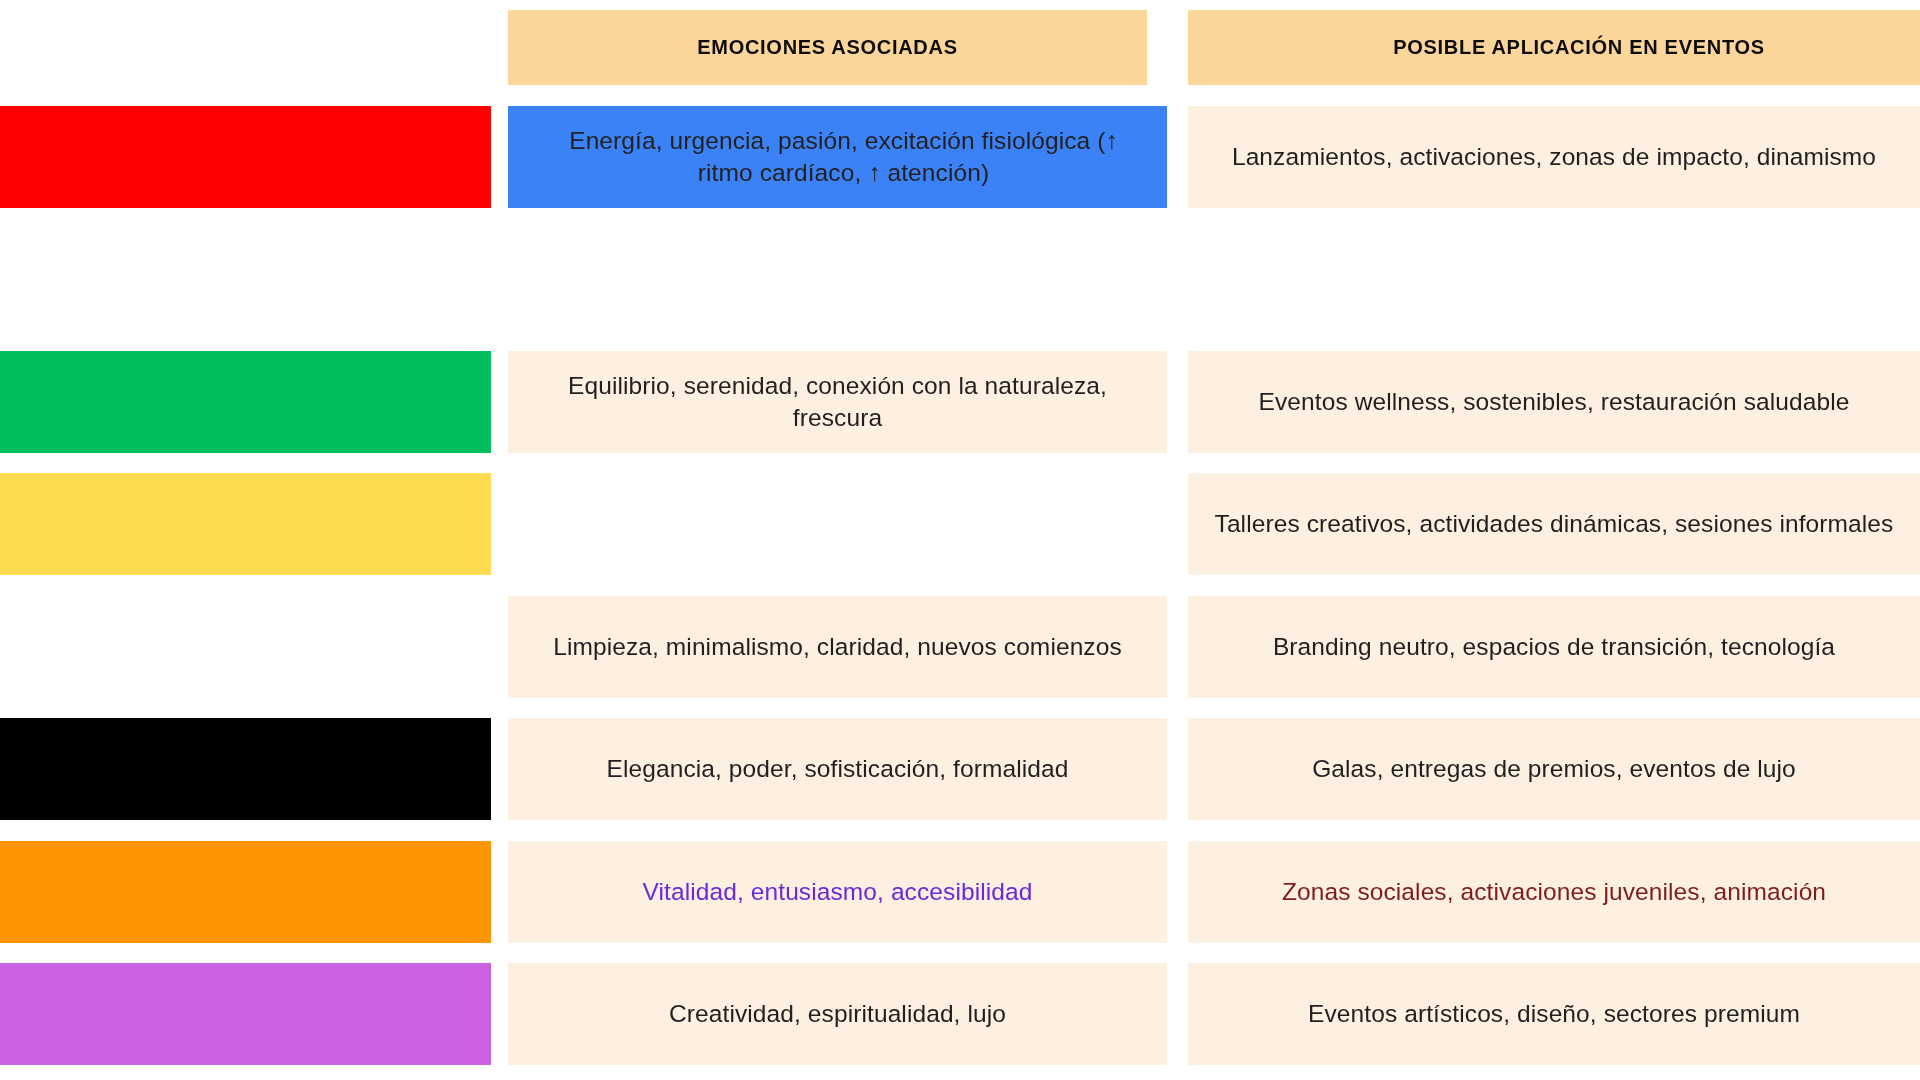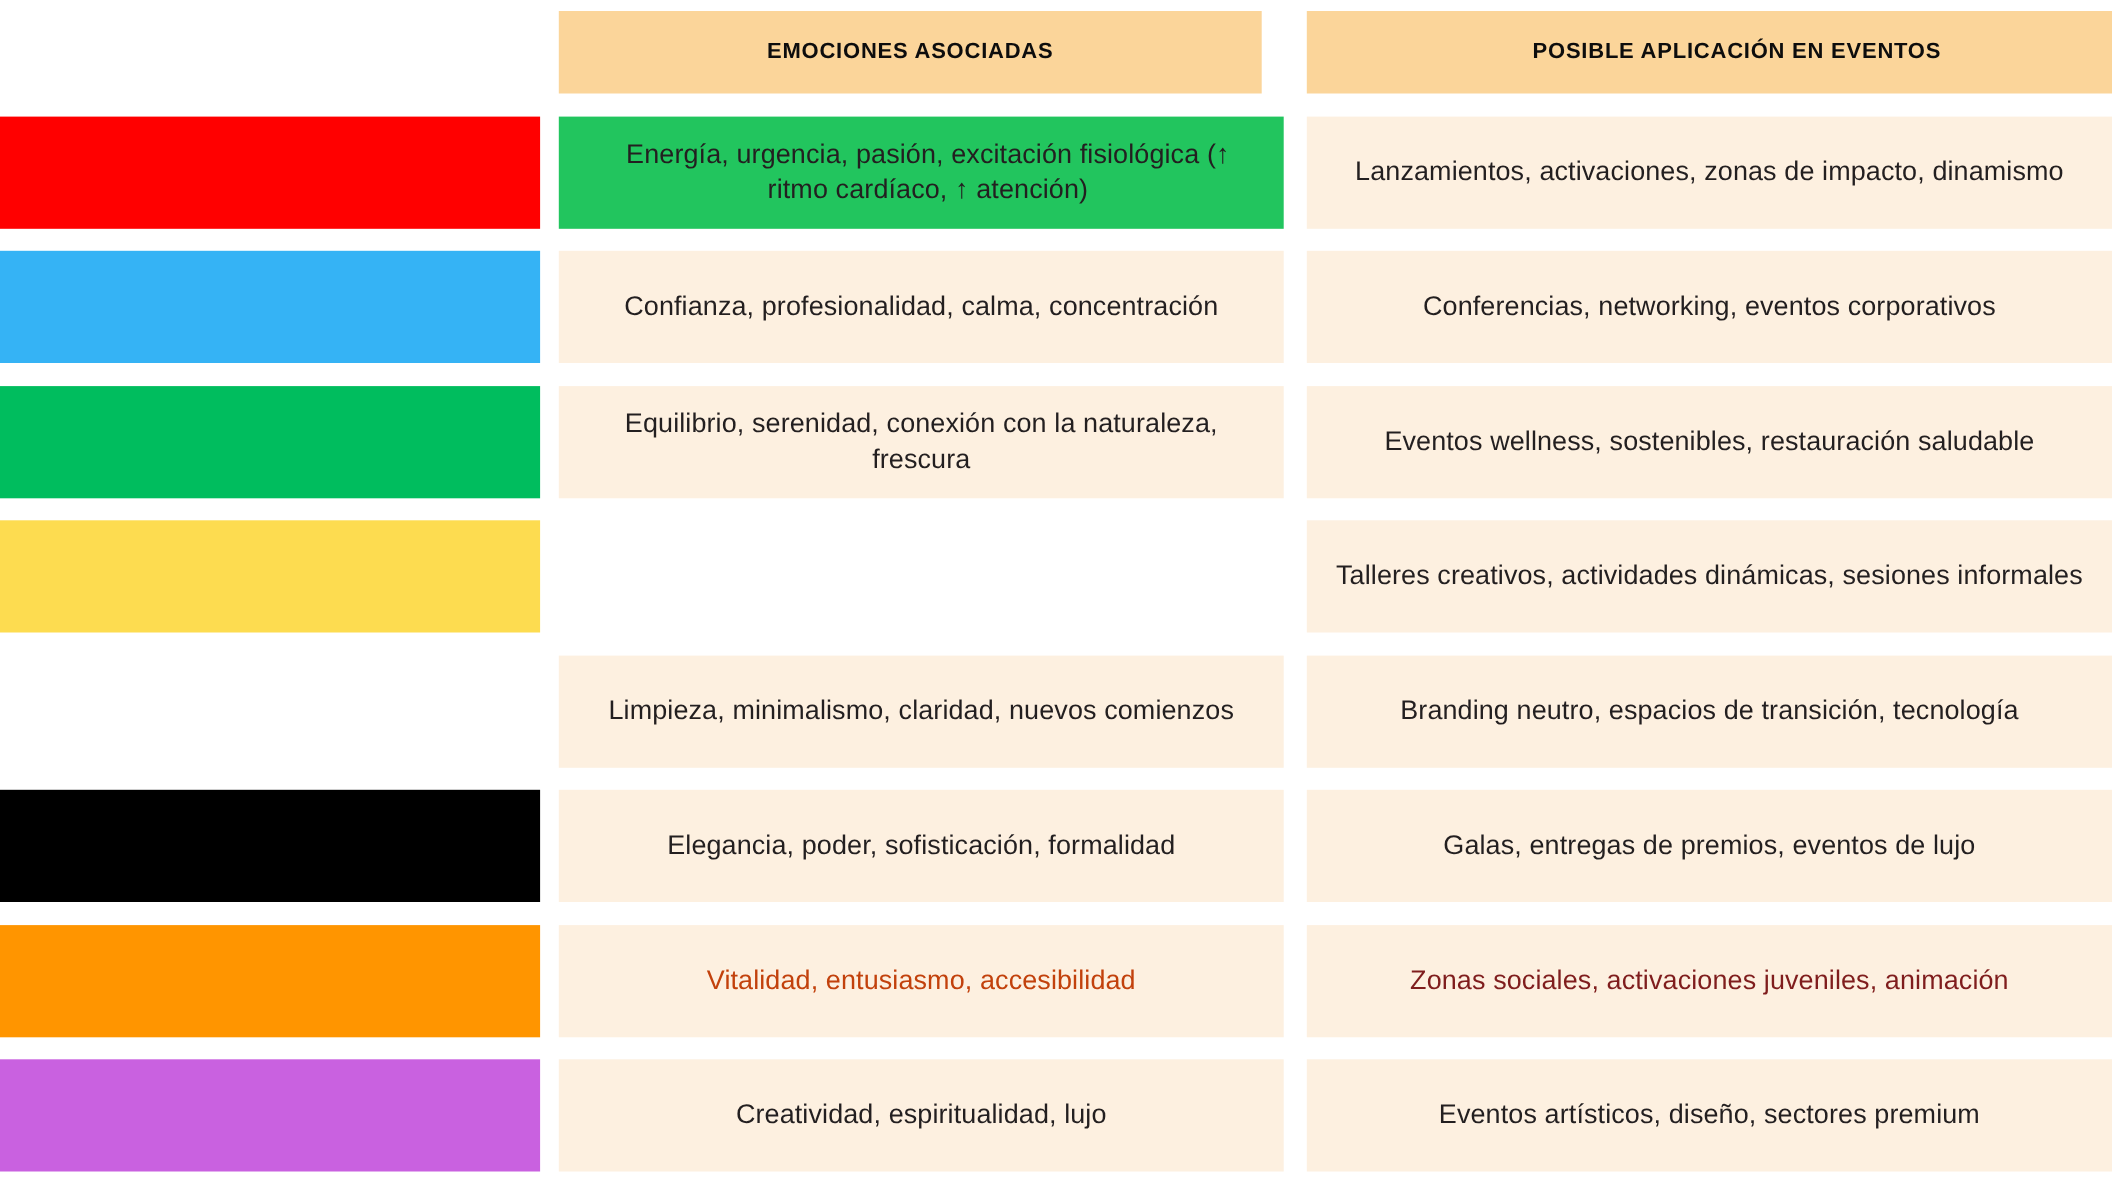--- a/index.html
+++ b/index.html
@@ -120,37 +120,28 @@
     <div class="header-cell cell-emotions" style="background: rgb(251, 213, 154);">
       <span class="header-text">EMOCIONES ASOCIADAS</span>
     </div>
     <div class="header-cell cell-application" style="background: rgb(251, 213, 154);">
       <span class="header-text">POSIBLE APLICACIÓN EN EVENTOS</span>
     </div>
   </div>
 
   <div class="row row-0">
     <div class="swatch" style="background: rgb(255, 0, 0);"></div>
-    <div class="cell cell-emotions" style="background: #22c55e; padding-left: 38px;">
+    <div class="cell cell-emotions" style="background: #3b82f6; padding-left: 38px;">
       <span class="cell-text" style="color: rgb(35, 31, 32);">Energía, urgencia, pasión, excitación fisiológica (↑ ritmo cardíaco, ↑ atención)</span>
     </div>
     <div class="cell cell-application" style="background: rgb(253, 240, 224);">
       <span class="cell-text" style="color: rgb(35, 31, 32);">Lanzamientos, activaciones, zonas de impacto, dinamismo</span>
     </div>
   </div>
 
-  <div class="row row-1">
-    <div class="swatch" style="background: rgb(53, 179, 245);"></div>
-    <div class="cell cell-emotions" style="background: rgb(253, 240, 224);">
-      <span class="cell-text" style="color: rgb(35, 31, 32);">Confianza, profesionalidad, calma, concentración</span>
-    </div>
-    <div class="cell cell-application" style="background: rgb(253, 240, 224);">
-      <span class="cell-text" style="color: rgb(35, 31, 32);">Conferencias, networking, eventos corporativos</span>
-    </div>
-  </div>
 
   <div class="row row-2">
     <div class="swatch" style="background: rgb(0, 189, 94);"></div>
     <div class="cell cell-emotions" style="background: rgb(253, 240, 224);">
       <span class="cell-text" style="color: rgb(35, 31, 32);">Equilibrio, serenidad, conexión con la naturaleza, frescura</span>
     </div>
     <div class="cell cell-application" style="background: rgb(253, 240, 224);">
       <span class="cell-text" style="color: rgb(35, 31, 32);">Eventos wellness, sostenibles, restauración saludable</span>
     </div>
   </div>
@@ -178,21 +169,21 @@
       <span class="cell-text" style="color: rgb(35, 31, 32);">Elegancia, poder, sofisticación, formalidad</span>
     </div>
     <div class="cell cell-application" style="background: rgb(253, 240, 224);">
       <span class="cell-text" style="color: rgb(35, 31, 32);">Galas, entregas de premios, eventos de lujo</span>
     </div>
   </div>
 
   <div class="row row-6">
     <div class="swatch" style="background: rgb(255, 149, 0);"></div>
     <div class="cell cell-emotions" style="background: rgb(253, 240, 224);">
-      <span class="cell-text" style="color: #c2410c;">Vitalidad, entusiasmo, accesibilidad</span>
+      <span class="cell-text" style="color: #6d28d9;">Vitalidad, entusiasmo, accesibilidad</span>
     </div>
     <div class="cell cell-application" style="background: rgb(253, 240, 224);">
       <span class="cell-text" style="color: #7f1d1d;">Zonas sociales, activaciones juveniles, animación</span>
     </div>
   </div>
 
   <div class="row row-7">
     <div class="swatch" style="background: rgb(201, 97, 224);"></div>
     <div class="cell cell-emotions" style="background: rgb(253, 240, 224);">
       <span class="cell-text" style="color: rgb(35, 31, 32);">Creatividad, espiritualidad, lujo</span>

